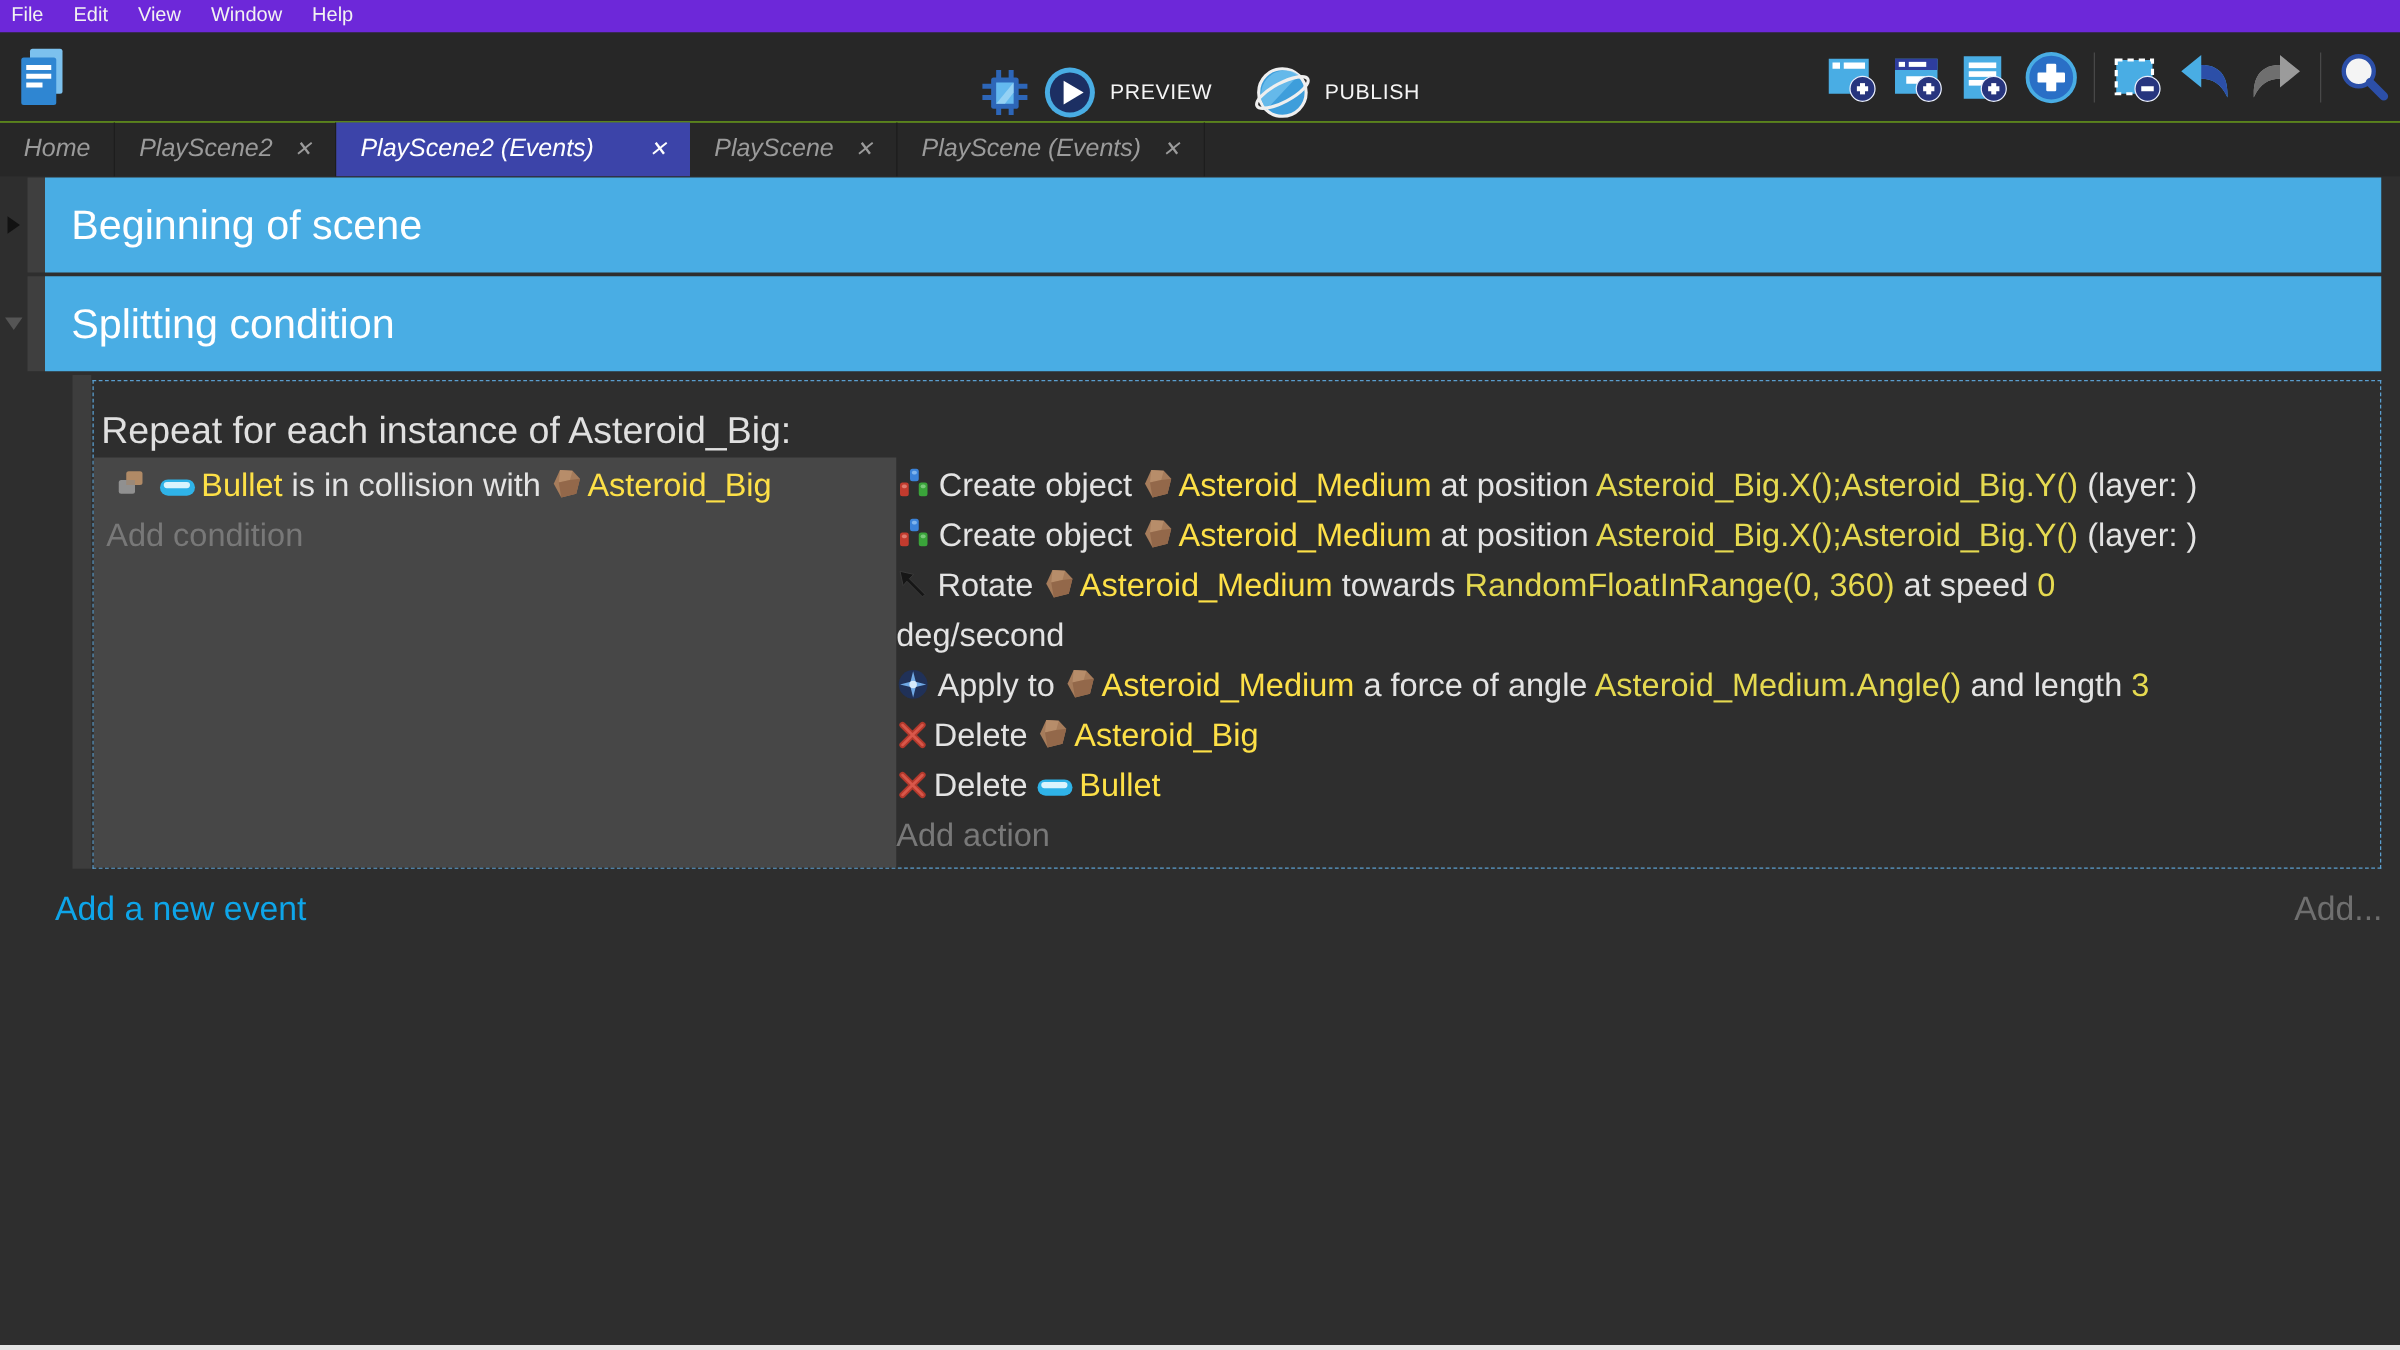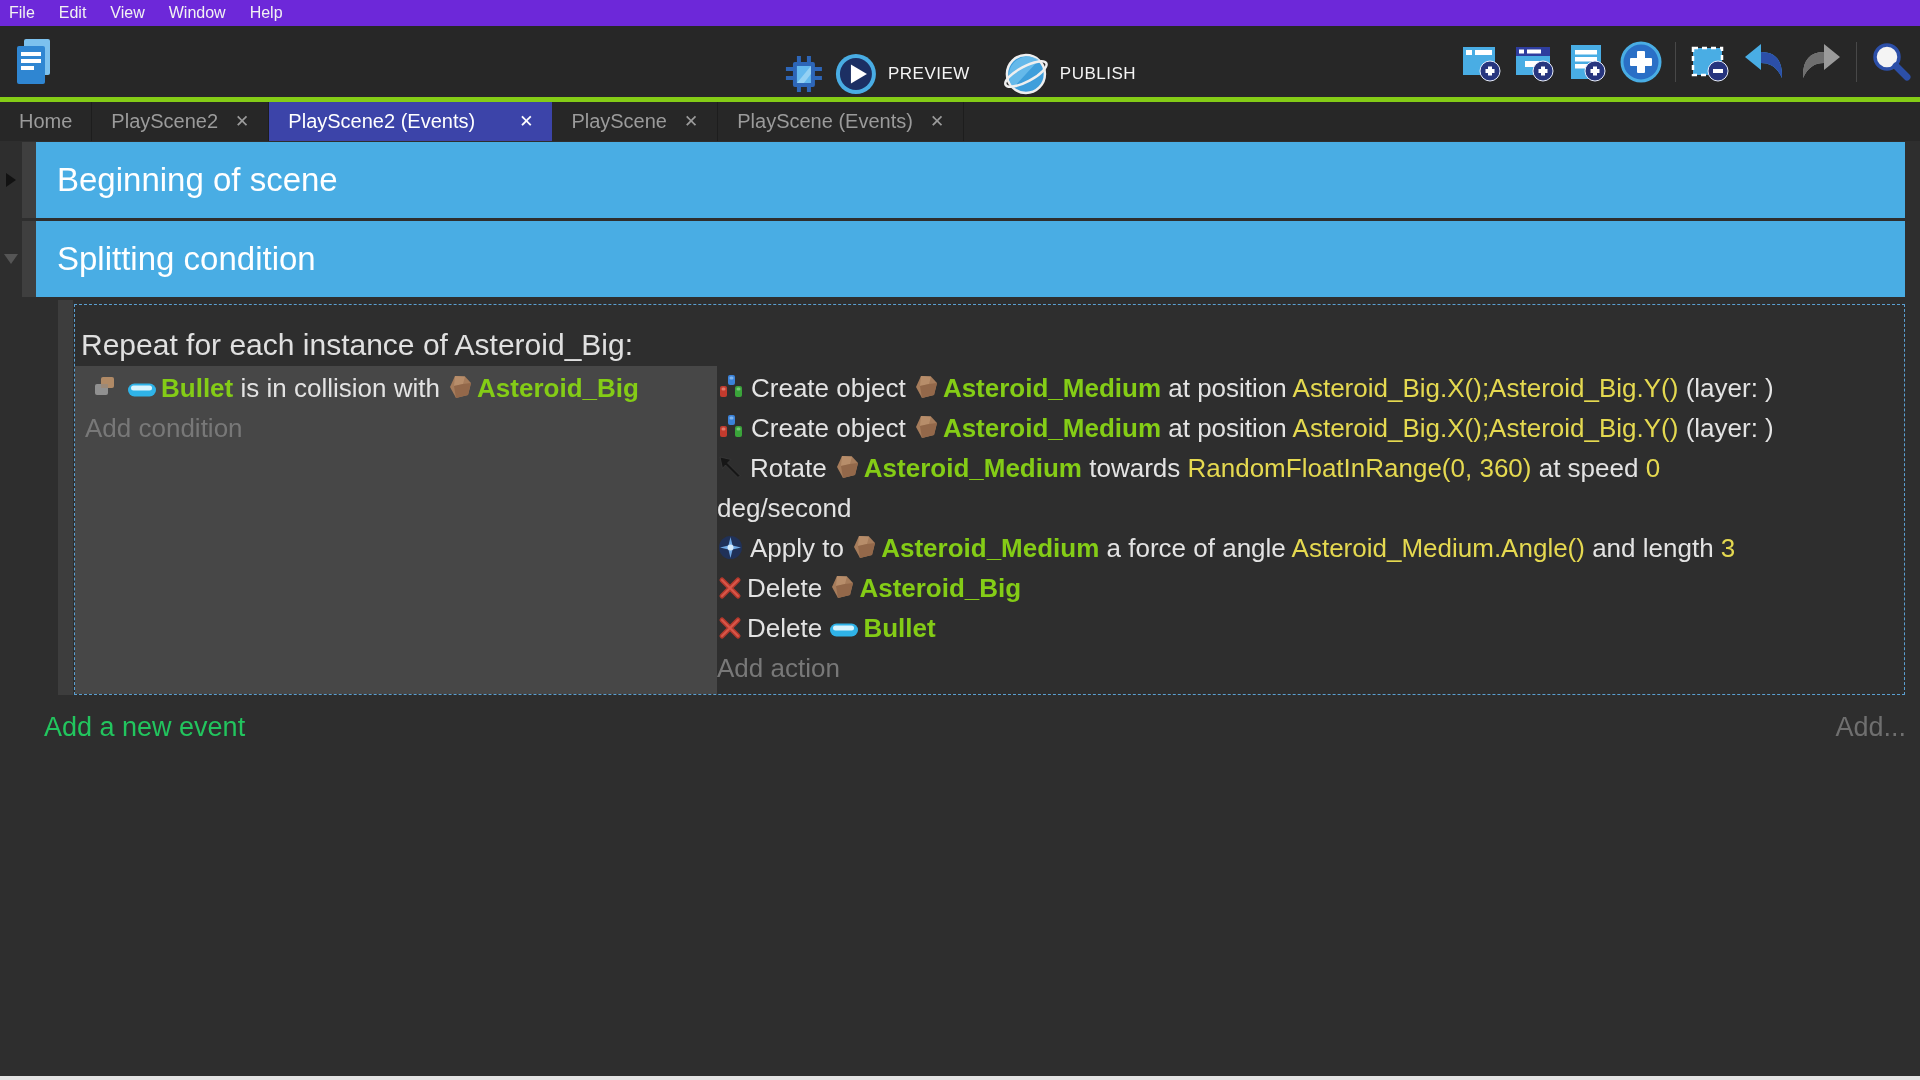--- a/index.html
+++ b/index.html
@@ -22,21 +22,21 @@
   .pm-wrap { margin-left:14px; display:flex; align-items:center; }
   .toolbar-center { position:absolute; left:50%; top:12px; height:100%; transform:translateX(-50%);
                     display:flex; align-items:center; gap:11px; }
   .toolbar-label { color:#f5f5f5; font-size:17px; letter-spacing:0.5px; }
   .toolbar-label.preview { margin-right:22px; }
   .toolbar-right { position:absolute; right:8px; top:0; height:100%; display:flex; align-items:center; gap:13px; }
   .tb-icon { display:flex; align-items:center; justify-content:center; }
   .tb-sep { width:1px; height:40px; background:#484848; }
 
   
-  .tabbar { height:44px; background:#272727; border-top:5px solid #84cc16; display:flex; align-items:stretch; }
+  .tabbar { height:44px; background:#272727; border-top:1px solid #84cc16; display:flex; align-items:stretch;font-style:italic; }
   .tab { display:flex; align-items:center; gap:17px; padding:0 19px; font-size:20px; color:#9b9b9b;
          border-right:1px solid #1d1d1d; cursor:default; }
   .tab.active { background:#3c44a9; color:#ffffff; border-right:none;gap:44px; }
   .tab .close { font-size:17px; color:#9b9b9b; line-height:1; }
   .tab.active .close { color:#ffffff; }
 
   
   .sheet { position:relative; height:939px; padding-top:1px; }
   .group-row { display:flex; align-items:stretch; height:76px; margin-bottom:3px; }
   .arrow-cell { width:22px; display:flex; align-items:center; justify-content:center; }
@@ -53,33 +53,33 @@
 
   .event-block { border:1px dashed #5b9fd0; }
   .repeat-header { font-size:30px; color:#e0e0e0; padding:3px 8px 4px 6px; cursor:default;margin-top:20px; }
   .event-cols { display:flex; align-items:stretch; }
   .cond-col { width:642px; background:#474747; padding:2px 8px 6px 10px; }
   .act-col  { flex:1; padding:2px 8px 6px 0; }
 
   .event-row { font-size:26px; line-height:40px; color:#e3e3e3; cursor:default; }
   .cond-col .event-row { padding-left:4px; }
   .seg-plain { color:#e3e3e3; }
-  .seg-object { color:#84cc16; font-weight:bold; }
+  .seg-object { color:#fde047; font-weight:normal; }
   .seg-expression { color:#e5d950; }
   .placeholder { font-size:26px; line-height:40px; color:#787878; cursor:default; }
 
   .seg-icon svg { vertical-align:-4px; margin-right:6px; }
   .seg-icon[data-name="bullet-icon"] svg { vertical-align:-2px; margin-right:3px; }
   .seg-icon[data-name="asteroid-icon"] svg { margin-right:3px; }
   .seg-icon[data-name="collision-icon"] svg { margin-right:9px; margin-left:2px; }
   .seg-icon[data-name="delete-icon"] svg { margin-right:4px; }
 
   .bottom-add-row { display:flex; justify-content:space-between; align-items:baseline;
                     padding:17px 14px 0 44px; }
-  .add-new-event { font-size:27px; color:#22c55e; cursor:default; }
+  .add-new-event { font-size:27px; color:#0ea5e9; cursor:default; }
   .add-more { font-size:27px; color:#6f6f6f; cursor:default; }
 
   .bottom-strip { position:absolute; left:0; bottom:0; width:1920px; height:4px; background:#e4e4e4; }
 </style>
 </head>
 <body>
 
 <div class="menubar" data-name="menu-bar">
   <span class="menu-item" data-name="menu-file">File</span>
   <span class="menu-item" data-name="menu-edit">Edit</span>

